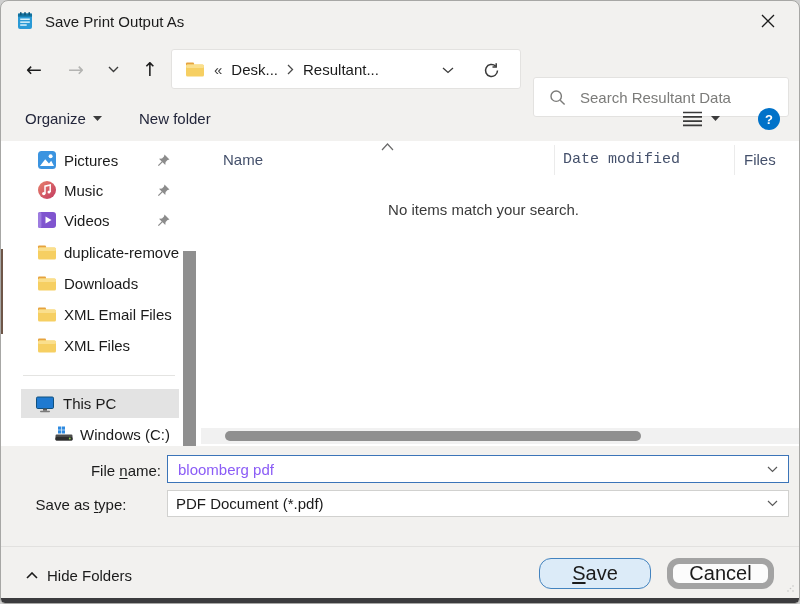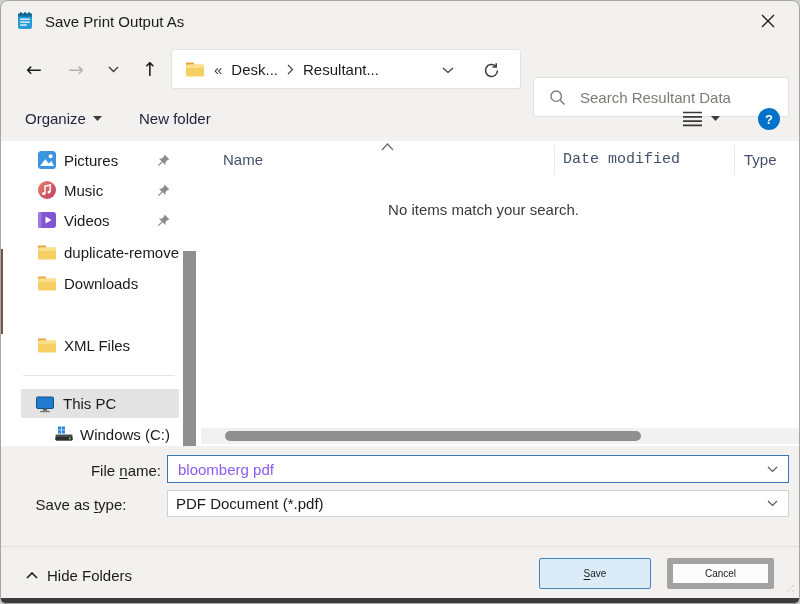--- a/index.html
+++ b/index.html
@@ -72,21 +72,21 @@
   .key{text-decoration:underline;text-underline-offset:2px;}
   .filenamebox{position:absolute;left:166px;top:454px;width:622px;height:28px;box-sizing:border-box;background:#fff;border:1px solid #3b74b8;display:flex;align-items:center;}
   .filenamebox input{border:none;outline:none;flex:1;margin-left:8px;font-family:"Liberation Sans",sans-serif;font-size:15px;color:#8b5cf6;background:transparent;}
   .typebox{position:absolute;left:166px;top:489px;width:622px;height:27px;box-sizing:border-box;background:#fff;border:1px solid #d1d1cf;display:flex;align-items:center;}
   .typebox .val{margin-left:8px;font-size:15px;}
   .box-chev{margin-right:10px;margin-left:auto;}
   
   .footer{position:absolute;left:0;right:0;top:545px;height:53px;border-top:1px solid #e2e1df;}
   .hidefolders{position:absolute;left:25px;top:20px;display:flex;align-items:center;}
   .hidefolders .lbl{margin-left:9px;font-size:15px;}
-  .btn{position:absolute;top:11px;height:31px;box-sizing:border-box;border-radius:2px;font-size:10px;display:flex;align-items:center;justify-content:center;}
+  .btn{position:absolute;top:11px;height:31px;box-sizing:border-box;border-radius:12px;font-size:20px;display:flex;align-items:center;justify-content:center;}
   .savebtn{left:538px;width:112px;background:#dcebf8;border:1px solid #4383bf;}
   .cancelbtn{left:666px;width:107px;background:#fcfcfc;border:6px solid #a3a3a3;}
   .bottomedge{position:absolute;left:0;right:0;bottom:0;height:5px;background:#3c3c3e;border-radius:0 0 4px 4px;}
   .artifact{position:absolute;left:0;top:248px;width:2px;height:85px;background:#6e5648;}
   .grip{position:absolute;right:5px;bottom:8px;width:7px;height:7px;opacity:.5;}
 </style>
 </head>
 <body>
 
 <div class="dialog">
@@ -277,20 +277,30 @@
       <span class="ic">
         <svg width="20" height="17" viewBox="0 0 20 17">
           <rect x="1" y="1.5" width="8" height="6" rx="1" fill="#e6a33e"></rect>
           <rect x="1" y="3.5" width="18" height="12" rx="1.5" fill="#f6cf62"></rect>
           <rect x="1" y="3.5" width="18" height="3.5" rx="1.5" fill="#fadf8d"></rect>
         </svg>
       </span>
       <span class="lbl">Downloads</span>
     </div>
 
+    <div class="siderow" style="top:158px">
+      <span class="ic">
+        <svg width="20" height="17" viewBox="0 0 20 17">
+          <rect x="1" y="1.5" width="8" height="6" rx="1" fill="#e6a33e"></rect>
+          <rect x="1" y="3.5" width="18" height="12" rx="1.5" fill="#f6cf62"></rect>
+          <rect x="1" y="3.5" width="18" height="3.5" rx="1.5" fill="#fadf8d"></rect>
+        </svg>
+      </span>
+      <span class="lbl">XML Email Files</span>
+    </div>
 
     <div class="siderow" style="top:189px">
       <span class="ic">
         <svg width="20" height="17" viewBox="0 0 20 17">
           <rect x="1" y="1.5" width="8" height="6" rx="1" fill="#e6a33e"></rect>
           <rect x="1" y="3.5" width="18" height="12" rx="1.5" fill="#f6cf62"></rect>
           <rect x="1" y="3.5" width="18" height="3.5" rx="1.5" fill="#fadf8d"></rect>
         </svg>
       </span>
       <span class="lbl">XML Files</span>
@@ -329,21 +339,21 @@
     <div class="listhead">
       <span class="sortcaret">
         <svg width="13" height="8" viewBox="0 0 13 8">
             <polyline points="1,7 6.5,1 12,7" fill="none" stroke="#6a6a6a" stroke-width="1.2"></polyline>
           </svg>
       </span>
       <div class="colname col-name">Name</div>
       <div class="colsep sep1"></div>
       <div class="colname col-date">Date modified</div>
       <div class="colsep sep2"></div>
-      <div class="colname col-type">Type</div>
+      <div class="colname col-type">Files</div>
     </div>
 
     <div class="emptymsg">No items match your search.</div>
 
     <div class="hscroll">
       <div class="thumb"></div>
     </div>
   </div>
 
   <div class="fieldlabel lab-filename"><span>File </span><span class="key">n</span><span>ame:</span></div>

